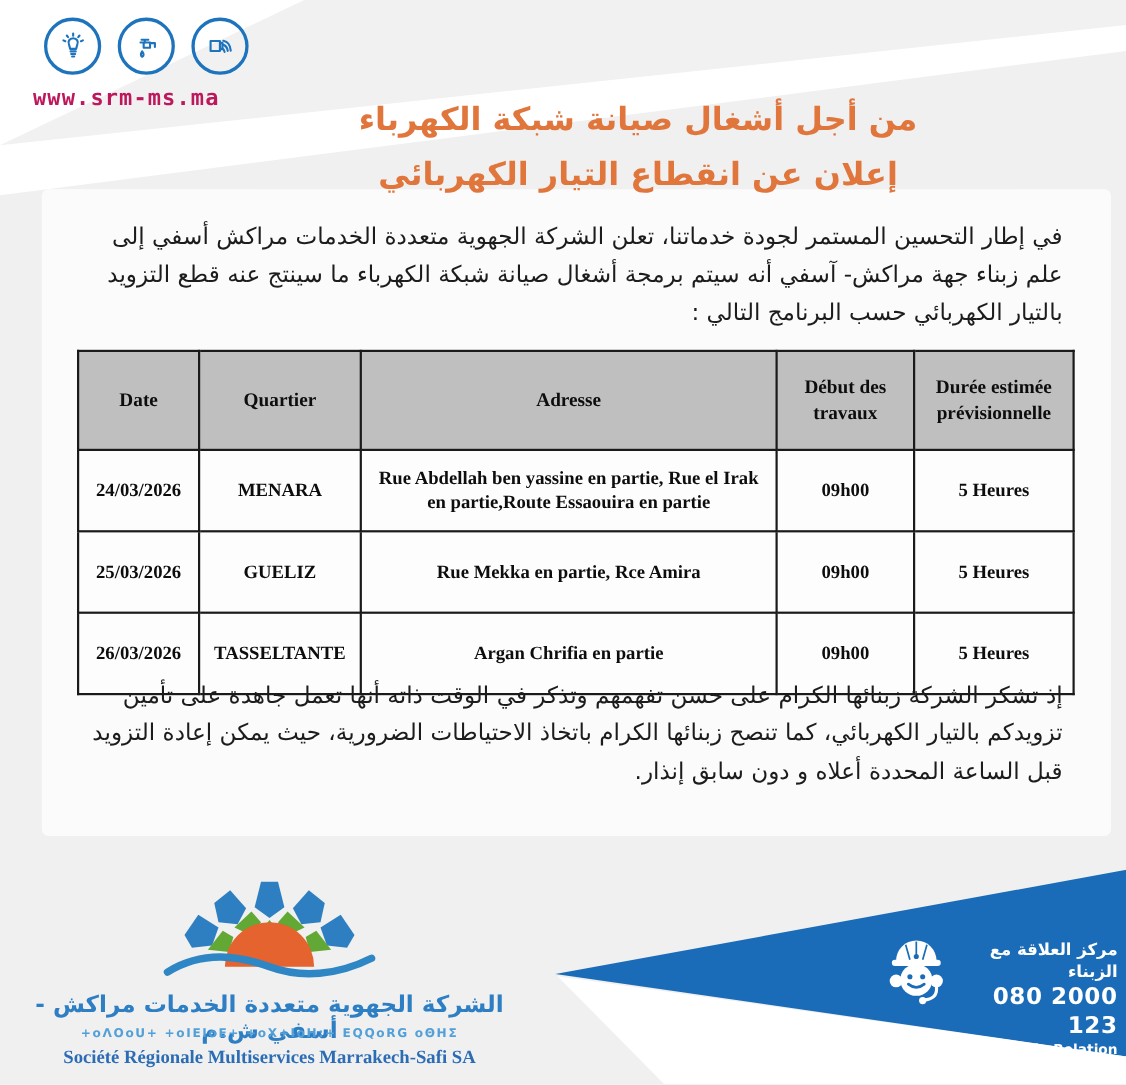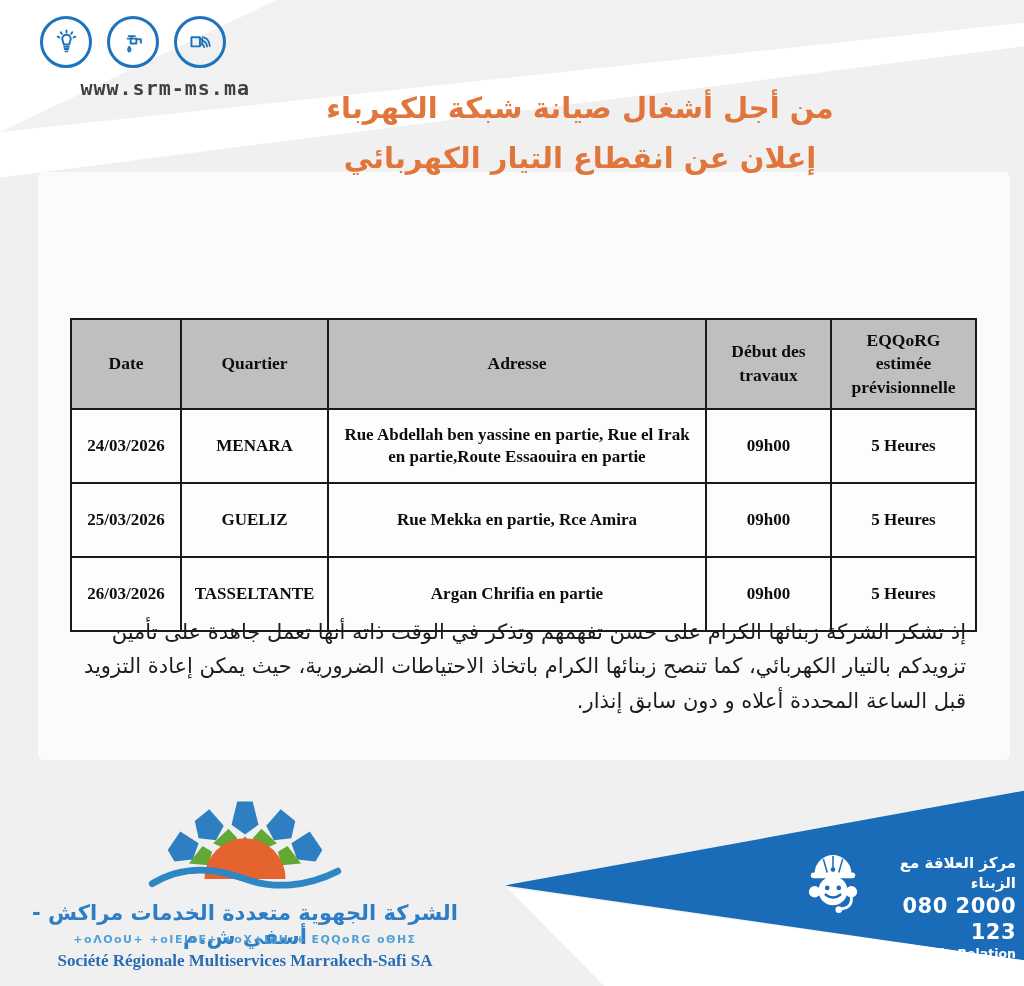--- a/index.html
+++ b/index.html
@@ -17,23 +17,23 @@
   .blue-wedge{position:absolute;inset:0;background:#1a6cb8;
     clip-path:polygon(49.3% 89.8%,100% 80.2%,100% 97.4%);z-index:1;}
   .white-bottom-wedge{position:absolute;inset:0;background:#ffffff;
     clip-path:polygon(49.5% 90%,100% 97.4%,100% 100%,59% 100%);z-index:1;}
 
   
   .services{position:absolute;left:40px;top:16px;display:flex;gap:15px;z-index:2;}
   .svc-circle{width:46px;height:46px;border:3px solid #1e74bc;border-radius:50%;
     display:flex;align-items:center;justify-content:center;background:transparent;}
   .svc-circle svg{stroke:#1e74bc;fill:none;stroke-width:2;stroke-linecap:round;stroke-linejoin:round;}
-  .website{position:absolute;left:30px;top:76px;width:220px;text-align:right;
+  .website{position:absolute;left:30px;top:76px;width:220px;text-align:left;
     font-family:"DejaVu Sans Mono",monospace;font-weight:bold;font-size:20px;
-    color:#404040;letter-spacing:1px;z-index:2;}
+    color:#be185d;letter-spacing:1px;z-index:2;}
 
   
   .title{position:absolute;left:260px;top:84px;width:640px;text-align:center;
     direction:rtl;color:#e0763c;font-weight:bold;font-size:29px;line-height:1.72;z-index:2;}
 
   
   .para{position:absolute;left:80px;width:886px;direction:rtl;text-align:right;
     color:#1c1c1c;font-size:21px;line-height:1.64;z-index:2;}
   .para.intro{top:198px;}
   .para.closing{top:615px;}
@@ -99,36 +99,37 @@
       </svg>
     </div>
   </div>
   <div class="website">www.srm-ms.ma</div>
 
   <div class="title">
     <div>من أجل أشغال صيانة شبكة الكهرباء</div>
     <div>إعلان عن انقطاع التيار الكهربائي</div>
   </div>
 
+  <div class="para intro">في إطار التحسين المستمر لجودة خدماتنا، تعلن الشركة الجهوية متعددة الخدمات مراكش أسفي إلى علم زبناء جهة مراكش- آسفي أنه سيتم برمجة أشغال صيانة شبكة الكهرباء ما سينتج عنه  قطع التزويد بالتيار الكهربائي حسب البرنامج التالي :</div>
 
   <table class="outage-table">
     <colgroup>
       <col style="width:110px">
         <col style="width:147px">
         <col style="width:378px">
       <col style="width:125px">
         <col style="width:145px">
     </colgroup>
     <tbody>
         <tr>
       <th>Date</th>
       <th>Quartier</th>
       <th>Adresse</th>
       <th>Début des travaux</th>
-      <th>ΕQQoRG estimée prévisionnelle</th>
+      <th>Durée estimée prévisionnelle</th>
     </tr>
     <tr>
       <td>24/03/2026</td>
       <td>MENARA</td>
       <td>Rue Abdellah ben yassine en partie, Rue el Irak en partie,Route Essaouira en partie</td>
       <td>09h00</td>
       <td>5 Heures</td>
     </tr>
     <tr>
       <td>25/03/2026</td>

